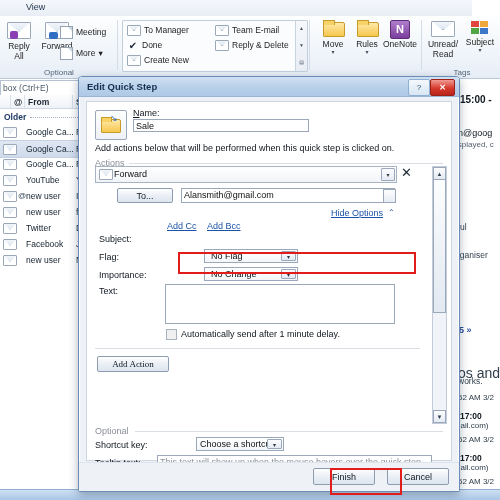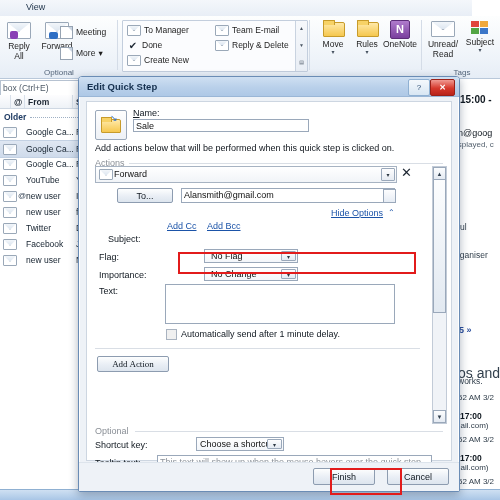--- a/index.html
+++ b/index.html
@@ -389,21 +389,21 @@
       <div class="btn" style="position:absolute;left:22px;top:22px;width:56px;height:15px;">To...</div>
       <div class="fld-in" style="left:86px;top:22px;width:214px;height:15px;line-height:13px;">Alansmith@gmail.com</div>
       <div style="position:absolute;left:288px;top:23px;width:11px;height:12px;background:linear-gradient(#fdfdfe,#e6ecf4);border:1px solid #9aa8ba;"></div>
 
       <div class="lnk" style="left:236px;top:42px;">Hide Options</div>
       <div style="position:absolute;left:293px;top:42px;font-size:8px;color:#1b53a8;">⌃</div>
 
       <div class="lnk" style="left:72px;top:55px;">Add Cc</div>
       <div class="lnk" style="left:112px;top:55px;">Add Bcc</div>
 
-      <div class="fld-lbl" style="left:4px;top:68px;margin-left:9px;">Subject:</div>
+      <div class="fld-lbl" style="left:4px;top:68px;">Subject:</div>
 
       <div class="fld-lbl" style="left:4px;top:86px;">Flag:</div>
       <div class="combo" style="left:70px;top:83px;width:94px;height:14px;">
         <span class="txt">No Flag</span>
         <span class="arw">▾</span>
       </div>
 
       <div class="fld-lbl" style="left:4px;top:104px;">Importance:</div>
       <div class="combo" style="left:70px;top:101px;width:94px;height:14px;">
         <span class="txt">No Change</span>

